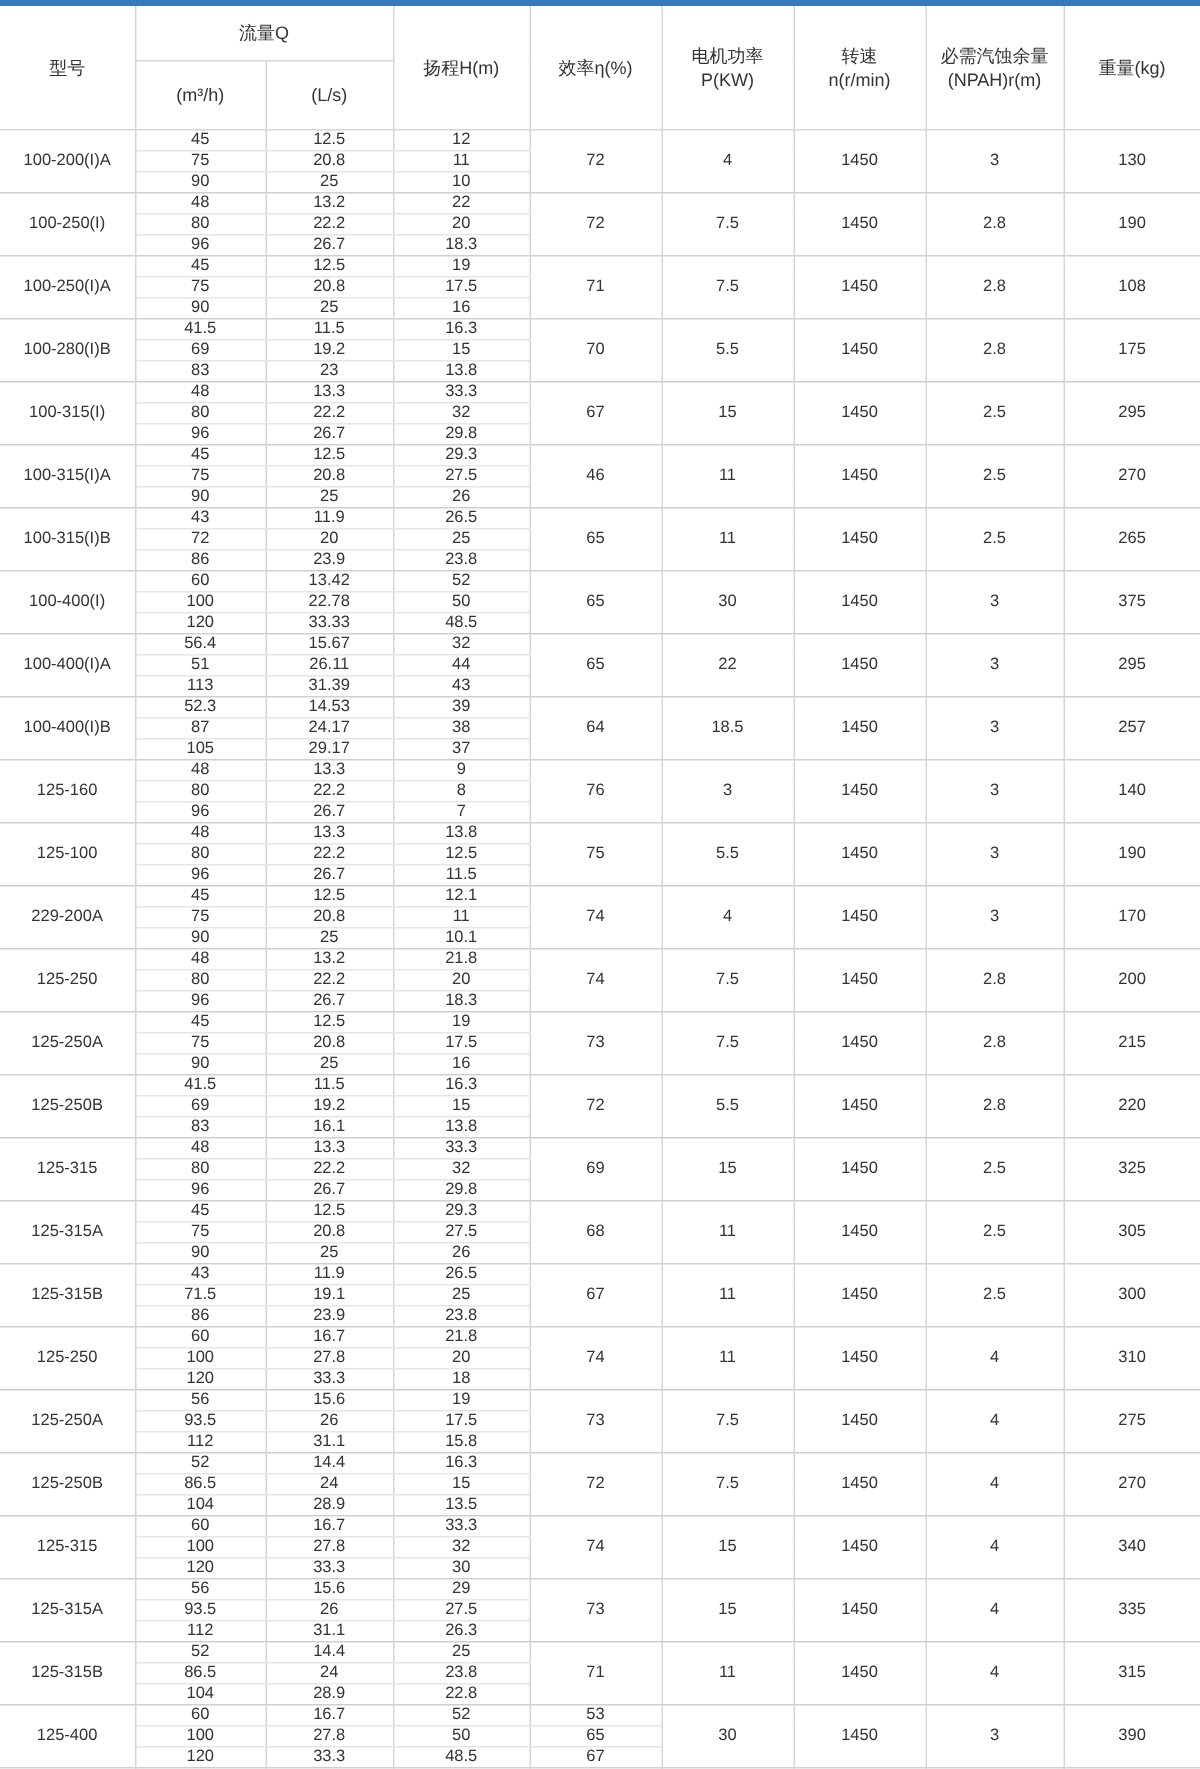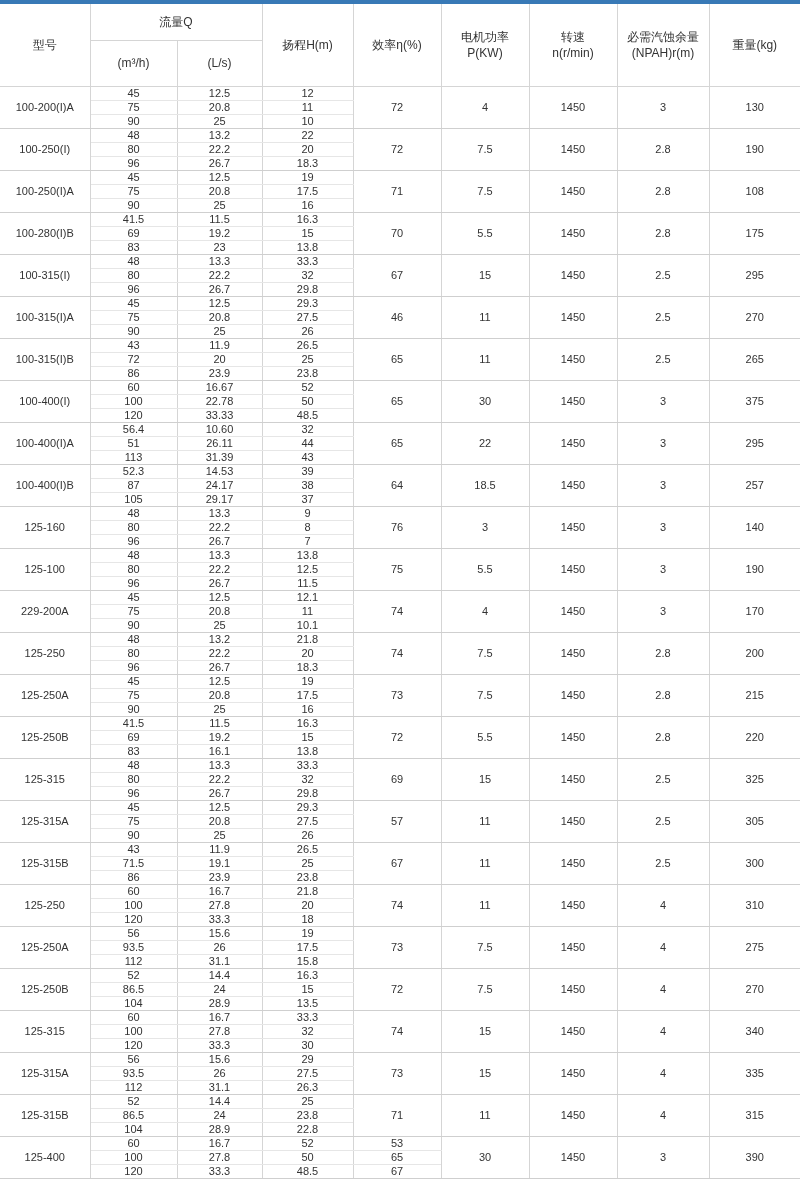--- a/index.html
+++ b/index.html
@@ -239,42 +239,42 @@
           <td class="sub">25</td>
         </tr>
         <tr>
           <td class="last">86</td>
           <td class="last">23.9</td>
           <td class="last">23.8</td>
         </tr>
         <tr>
           <td rowspan="3" class="span model">100-400(I)</td>
           <td class="sub">60</td>
-          <td class="sub">16.67</td>
+          <td class="sub">13.42</td>
           <td class="sub">52</td>
           <td rowspan="3" class="span">65</td>
           <td rowspan="3" class="span">30</td>
           <td rowspan="3" class="span">1450</td>
           <td rowspan="3" class="span">3</td>
           <td rowspan="3" class="span">375</td>
         </tr>
         <tr>
           <td class="sub">100</td>
           <td class="sub">22.78</td>
           <td class="sub">50</td>
         </tr>
         <tr>
           <td class="last">120</td>
           <td class="last">33.33</td>
           <td class="last">48.5</td>
         </tr>
         <tr>
           <td rowspan="3" class="span model">100-400(I)A</td>
           <td class="sub">56.4</td>
-          <td class="sub">10.60</td>
+          <td class="sub">15.67</td>
           <td class="sub">32</td>
           <td rowspan="3" class="span">65</td>
           <td rowspan="3" class="span">22</td>
           <td rowspan="3" class="span">1450</td>
           <td rowspan="3" class="span">3</td>
           <td rowspan="3" class="span">295</td>
         </tr>
         <tr>
           <td class="sub">51</td>
           <td class="sub">26.11</td>
@@ -451,21 +451,21 @@
         <tr>
           <td class="last">96</td>
           <td class="last">26.7</td>
           <td class="last">29.8</td>
         </tr>
         <tr>
           <td rowspan="3" class="span model">125-315A</td>
           <td class="sub">45</td>
           <td class="sub">12.5</td>
           <td class="sub">29.3</td>
-          <td rowspan="3" class="span">57</td>
+          <td rowspan="3" class="span">68</td>
           <td rowspan="3" class="span">11</td>
           <td rowspan="3" class="span">1450</td>
           <td rowspan="3" class="span">2.5</td>
           <td rowspan="3" class="span">305</td>
         </tr>
         <tr>
           <td class="sub">75</td>
           <td class="sub">20.8</td>
           <td class="sub">27.5</td>
         </tr>

